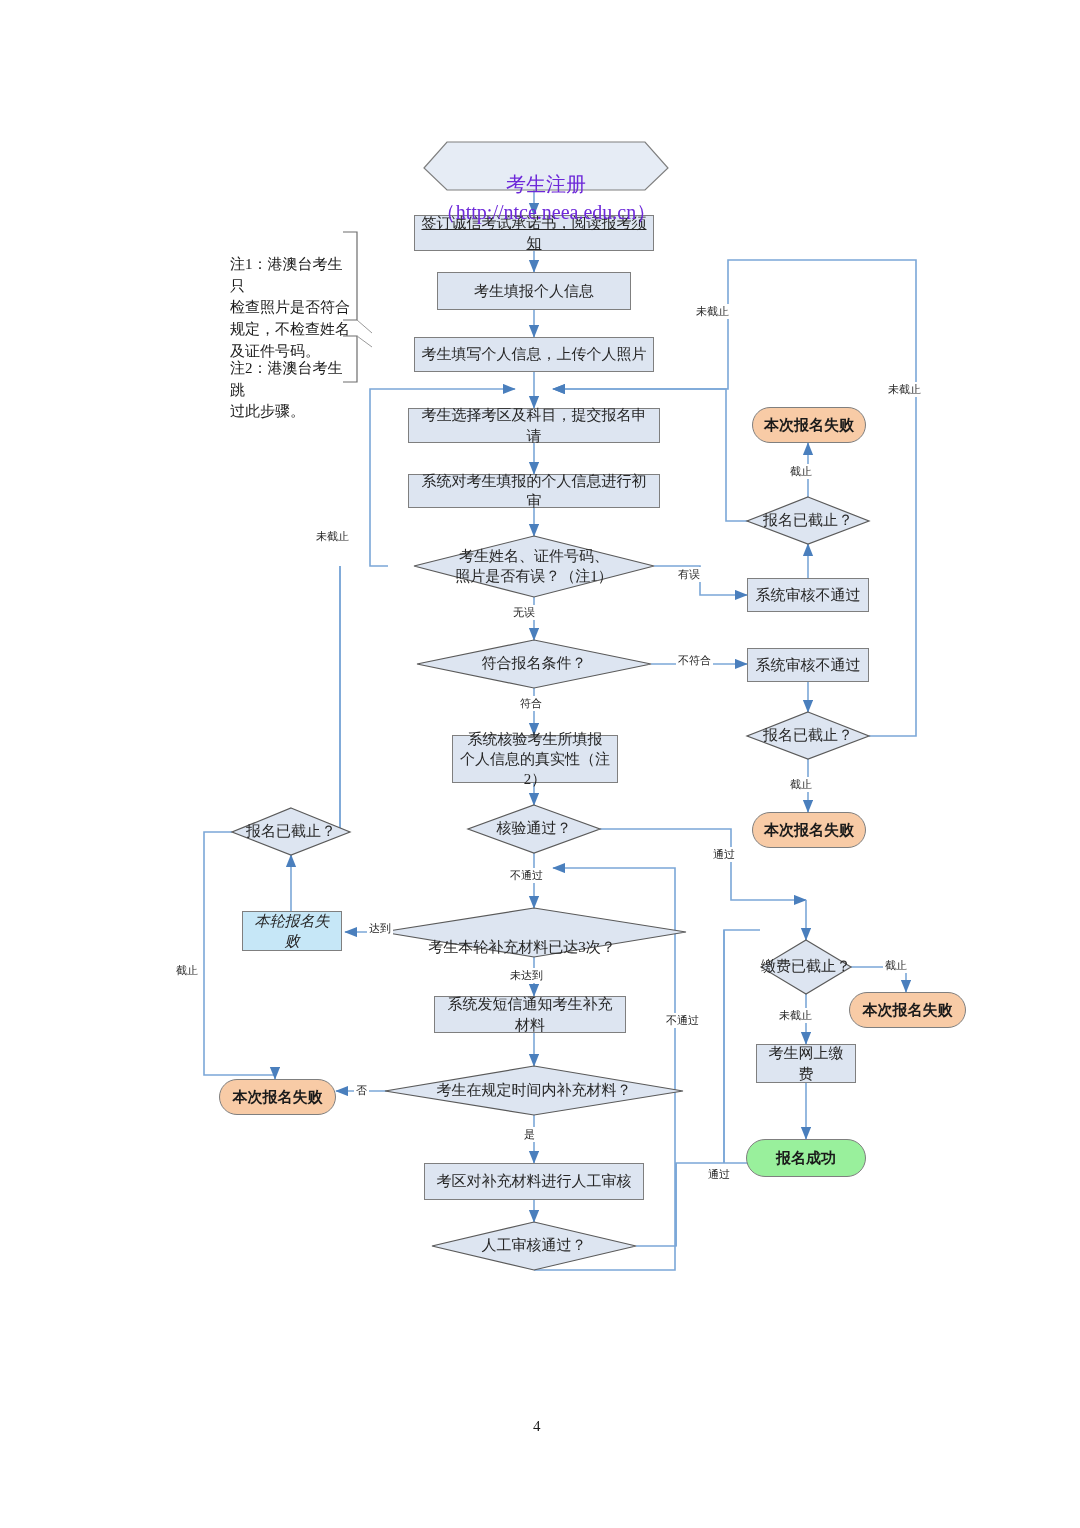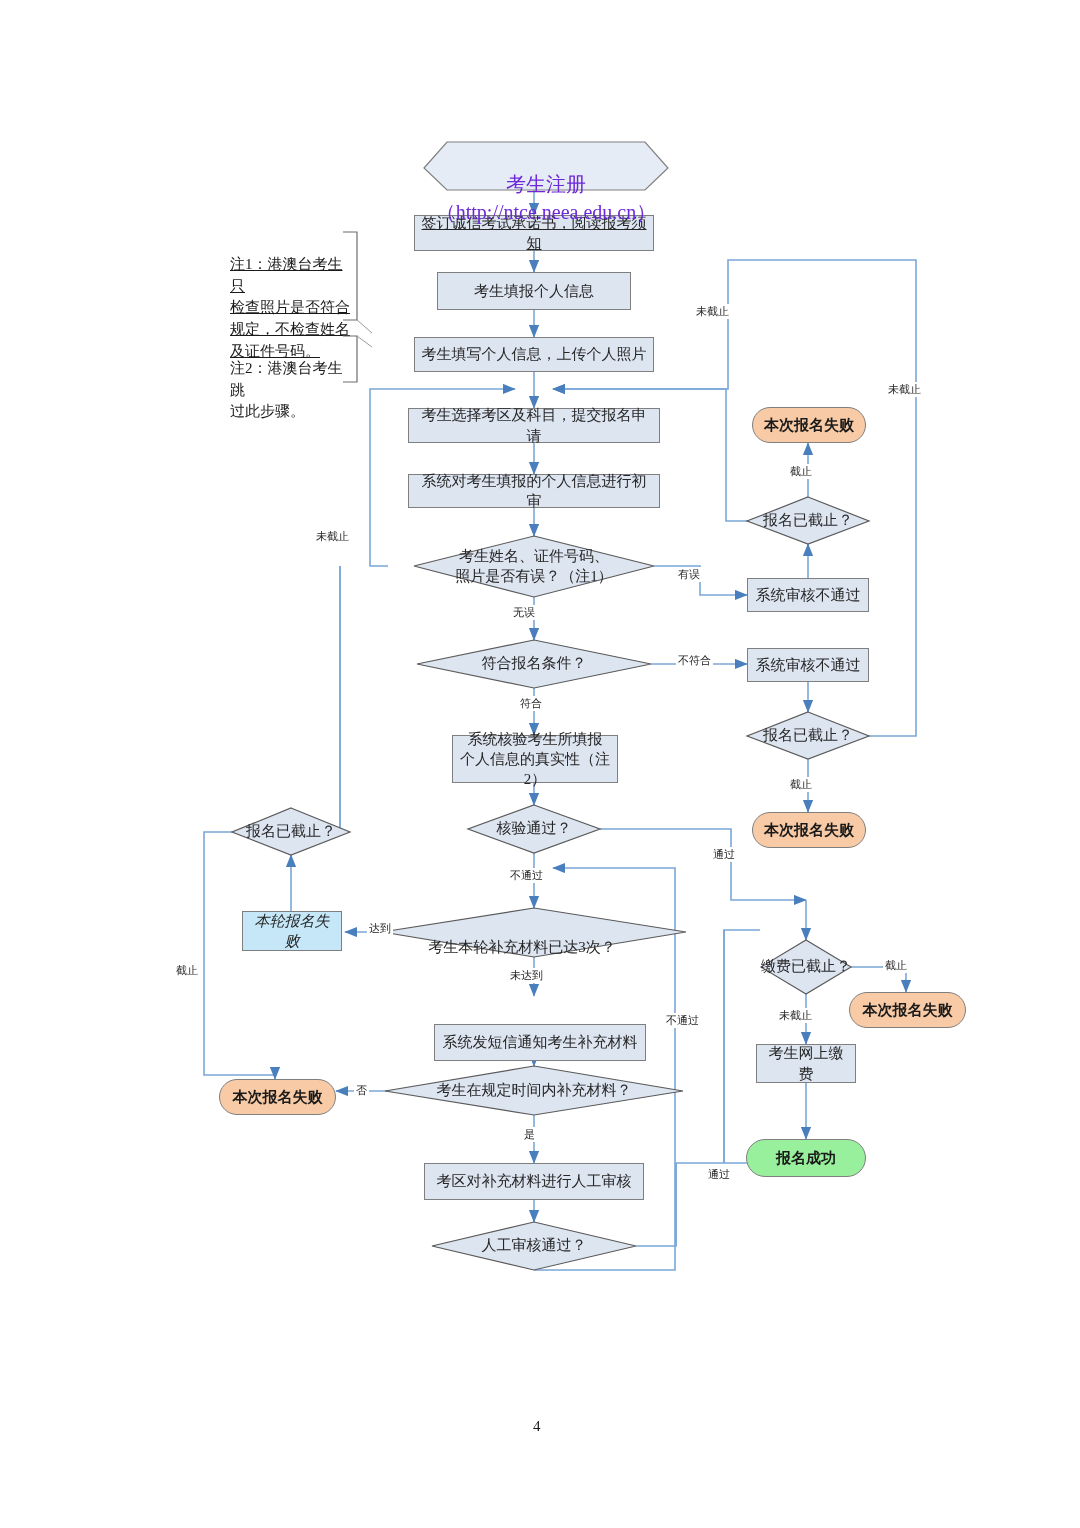--- a/index.html
+++ b/index.html
@@ -230,21 +230,21 @@
   </div>
 
   <div class="node term orange" style="left:219px;top:1079px;width:117px;height:36px;">
     <span>本次报名失败</span>
   </div>
 
   <div class="node dec" style="left:388px;top:908px;width:268px;height:49px;align-items:flex-end;">
     <span class="dectext">考生本轮补充材料已达3次？</span>
   </div>
 
-  <div class="node proc" style="left:434px;top:996px;width:212px;height:37px;margin-top:28px;">
+  <div class="node proc" style="left:434px;top:996px;width:192px;height:37px;">
     <span>系统发短信通知考生补充材料</span>
   </div>
 
   <div class="node dec" style="left:404px;top:1066px;width:260px;height:49px;">
     <span class="dectext">考生在规定时间内补充材料？</span>
   </div>
 
   <div class="node proc" style="left:424px;top:1163px;width:220px;height:37px;">
     <span>考区对补充材料进行人工审核</span>
   </div>
@@ -283,21 +283,21 @@
   <span class="elabel" style="left:367px;top:921px;">达到</span>
   <span class="elabel" style="left:508px;top:968px;">未达到</span>
   <span class="elabel" style="left:174px;top:963px;">截止</span>
   <span class="elabel" style="left:354px;top:1083px;">否</span>
   <span class="elabel" style="left:522px;top:1127px;">是</span>
   <span class="elabel" style="left:664px;top:1013px;">不通过</span>
   <span class="elabel" style="left:706px;top:1167px;">通过</span>
   <span class="elabel" style="left:883px;top:958px;">截止</span>
   <span class="elabel" style="left:777px;top:1008px;">未截止</span>
 
-  <div class="note" style="left:230px;top:232px;width:125px;text-decoration:underline;">
+  <div class="note" style="left:230px;top:232px;width:125px;">
     <span>注1：港澳台考生只
 检查照片是否符合
 规定，不检查姓名
 及证件号码。</span>
   </div>
   <div class="note" style="left:230px;top:336px;width:125px;">
     <span>注2：港澳台考生跳
 过此步骤。</span>
   </div>
 

